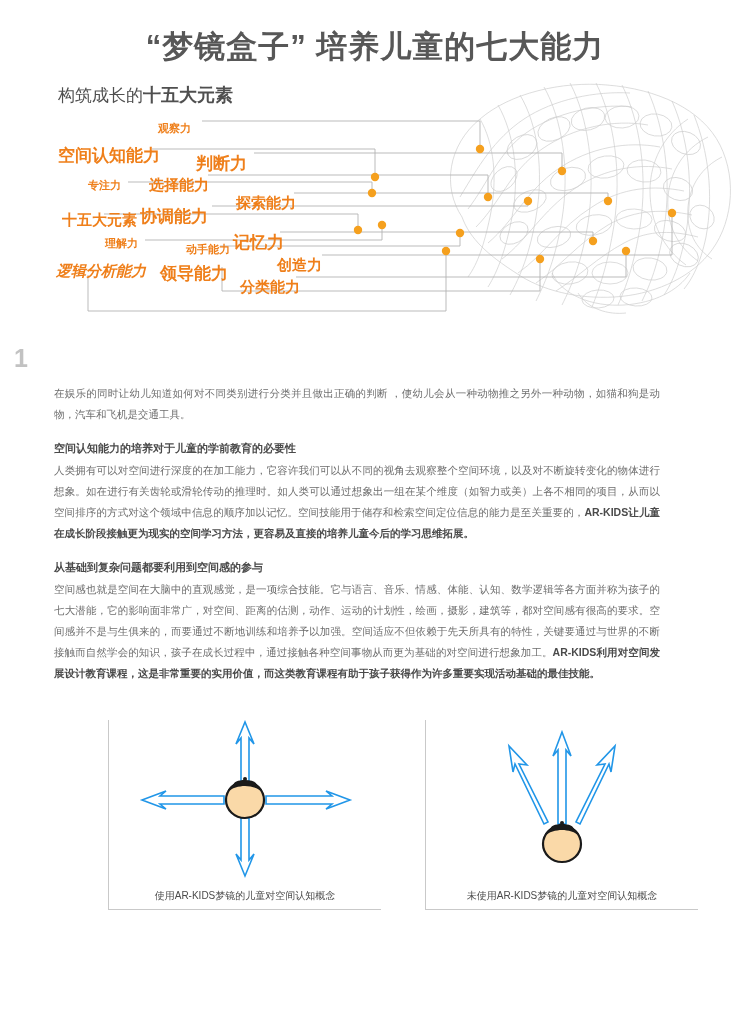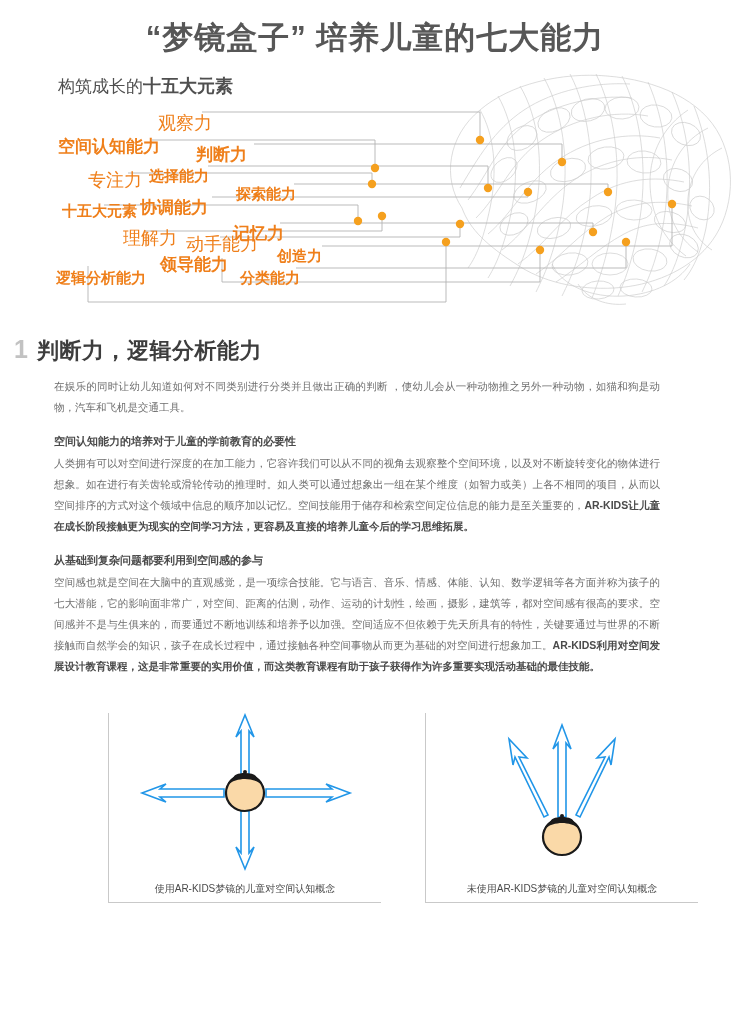--- a/index.html
+++ b/index.html
@@ -14,21 +14,21 @@
     position: relative;
   }
 
   
   .page-title {
     text-align: center;
     font-size: 31px;
     font-weight: bold;
     color: #575757;
     letter-spacing: 1px;
-    padding-top: 19px;
+    padding-top: 28px;
     line-height: 1.25;
     position: relative;
     z-index: 5;
   }
 
   
   .brain-block {
     position: relative;
     height: 255px;
     margin-top: 8px;
@@ -50,21 +50,21 @@
   }
   .elements-heading .light { font-weight: normal; }
   .elements-heading .strong { font-weight: bold; font-size: 18px; }
 
   .label {
     position: absolute;
     color: #ef7f1a;
     white-space: nowrap;
     line-height: 1;
   }
-  .label.m  { font-size: 18px; font-weight: normal; }
+  .label.m  { font-size: 11px; font-weight: bold; }
   .label.l  { font-size: 15px; font-weight: bold; }
   .label.xl { font-size: 17px; font-weight: bold; }
 
   .leader-layer {
     position: absolute;
     left: 0; top: 0;
     width: 750px; height: 255px;
     pointer-events: none;
   }
 
@@ -241,34 +241,33 @@
 
   <div id="label-host">
       <div class="label m" style="left: 158px; top: 48px;">观察力</div>
       <div class="label xl" style="left: 58px; top: 72px;">空间认知能力</div>
       <div class="label xl" style="left: 196px; top: 80px; text-align: right;">判断力</div>
       <div class="label m" style="left: 88px; top: 105px;">专注力</div>
       <div class="label l" style="left: 149px; top: 102px;">选择能力</div>
       <div class="label l" style="left: 236px; top: 120px;">探索能力</div>
       <div class="label l" style="left: 62px; top: 137px;">十五大元素</div>
       <div class="label xl" style="left: 140px; top: 133px;">协调能力</div>
-      <div class="label m" style="left: 123px; top: 163px;">理解力</div>
+      <div class="label m" style="left: 105px; top: 163px;">理解力</div>
       <div class="label m" style="left: 166px; top: 169px; margin-left: 20px;">动手能力</div>
       <div class="label xl" style="left: 233px; top: 159px;">记忆力</div>
       <div class="label l" style="left: 277px; top: 182px;">创造力</div>
-      <div class="label l" style="left: 56px; top: 204px;">逻辑分析能力</div>
+      <div class="label l" style="left: 56px; top: 188px; font-style: italic;">逻辑分析能力</div>
       <div class="label xl" style="left: 160px; top: 190px;">领导能力</div>
       <div class="label l" style="left: 240px; top: 204px;">分类能力</div>
     </div>
 </div>
 
 <div class="section">
   <div class="section-head">
     <span class="section-num">1</span>
-    <span class="section-title">判断力，逻辑分析能力</span>
   </div>
 
   <div class="body-wrap">
     <p class="para">在娱乐的同时让幼儿知道如何对不同类别进行分类并且做出正确的判断 ，使幼儿会从一种动物推之另外一种动物，如猫和狗是动物，汽车和飞机是交通工具。</p>
 
     <h4 class="sub">空间认知能力的培养对于儿童的学前教育的必要性</h4>
     <p class="para"><span>人类拥有可以对空间进行深度的在加工能力，它容许我们可以从不同的视角去观察整个空间环境，以及对不断旋转变化的物体进行想象。如在进行有关齿轮或滑轮传动的推理时。如人类可以通过想象出一组在某个维度（如智力或美）上各不相同的项目，从而以空间排序的方式对这个领域中信息的顺序加以记忆。空间技能用于储存和检索空间定位信息的能力是至关重要的，</span><span class="bold-run">AR-KIDS让儿童在成长阶段接触更为现实的空间学习方法，更容易及直接的培养儿童今后的学习思维拓展。</span></p>
 
     <h4 class="sub">从基础到复杂问题都要利用到空间感的参与</h4>
     <p class="para"><span>空间感也就是空间在大脑中的直观感觉，是一项综合技能。它与语言、音乐、情感、体能、认知、数学逻辑等各方面并称为孩子的七大潜能，它的影响面非常广，对空间、距离的估测，动作、运动的计划性，绘画，摄影，建筑等，都对空间感有很高的要求。空间感并不是与生俱来的，而要通过不断地训练和培养予以加强。空间适应不但依赖于先天所具有的特性，关键要通过与世界的不断接触而自然学会的知识，孩子在成长过程中，通过接触各种空间事物从而更为基础的对空间进行想象加工。</span><span class="bold-run">AR-KIDS利用对空间发展设计教育课程，这是非常重要的实用价值，而这类教育课程有助于孩子获得作为许多重要实现活动基础的最佳技能。</span></p>

